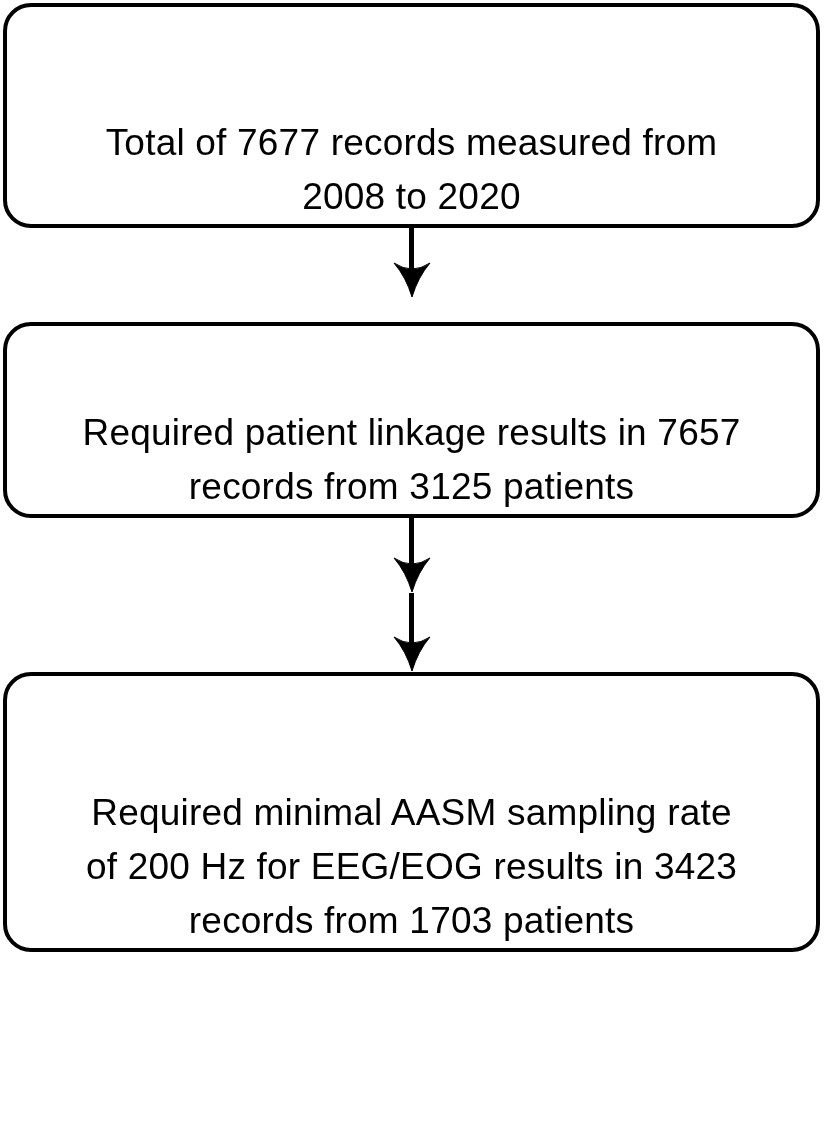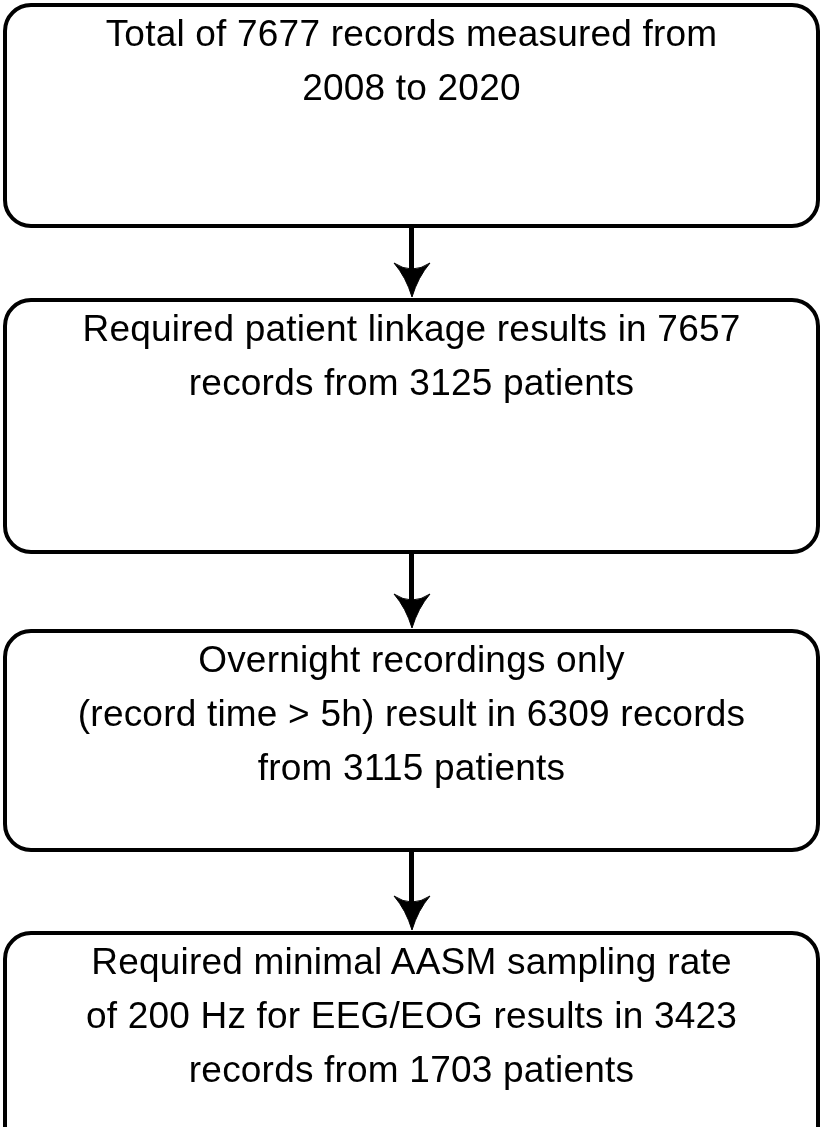--- a/index.html
+++ b/index.html
@@ -16,26 +16,26 @@
     overflow: hidden;
     display: flex;
     flex-direction: column;
     padding: 3px 7px 7px 3px;
   }
   .flow-node {
     border: 4px solid #000000;
     border-radius: 28px;
     background: #ffffff;
     display: flex;
-    align-items: flex-start;
+    align-items: flex-end;
     justify-content: center;
     flex: 0 0 auto;
   }
   .node-1 { height: 225px; }
-  .node-2 { height: 256px; }
+  .node-2 { height: 196px; margin-top: 24px; }
   .node-3 { height: 223px; }
   .node-4 { height: 280px; }
   .flow-node .node-text {
     font-size: 37px;
     line-height: 54px;
     text-align: center;
     white-space: pre-line;
     letter-spacing: 0.2px;
     padding: 0 6px;
   }
@@ -82,25 +82,20 @@
 records from 3125 patients</div>
   </div>
 
   <div class="flow-arrow arrow-2">
     <div class="arrow-shaft"></div>
     <svg class="arrow-head-icon" width="38" height="36" viewBox="0 0 38 36" xmlns="http://www.w3.org/2000/svg">
       <path d="M1,1 Q19,13 37,1 Q25,15 19,35 Q13,15 1,1 Z" fill="#000000" stroke="#000000" stroke-width="1"></path>
     </svg>
   </div>
 
-  <div class="flow-node node-3">
-    <div class="node-text">Overnight recordings only
-(record time &gt; 5h) result in 6309 records
-from 3115 patients</div>
-  </div>
 
   <div class="flow-arrow arrow-3">
     <div class="arrow-shaft"></div>
     <svg class="arrow-head-icon" width="38" height="36" viewBox="0 0 38 36" xmlns="http://www.w3.org/2000/svg">
       <path d="M1,1 Q19,13 37,1 Q25,15 19,35 Q13,15 1,1 Z" fill="#000000" stroke="#000000" stroke-width="1"></path>
     </svg>
   </div>
 
   <div class="flow-node node-4">
     <div class="node-text">Required minimal AASM sampling rate

